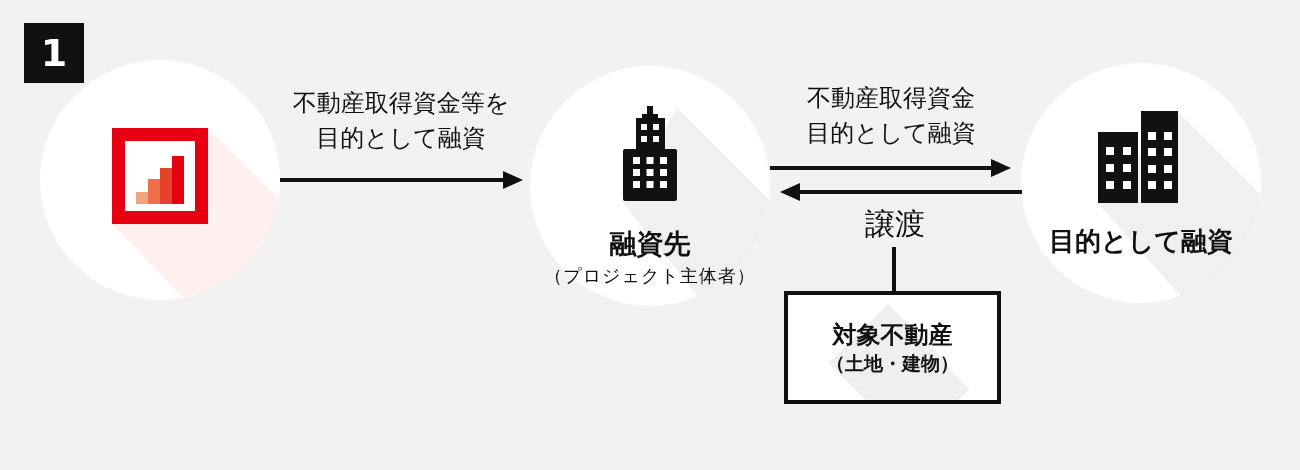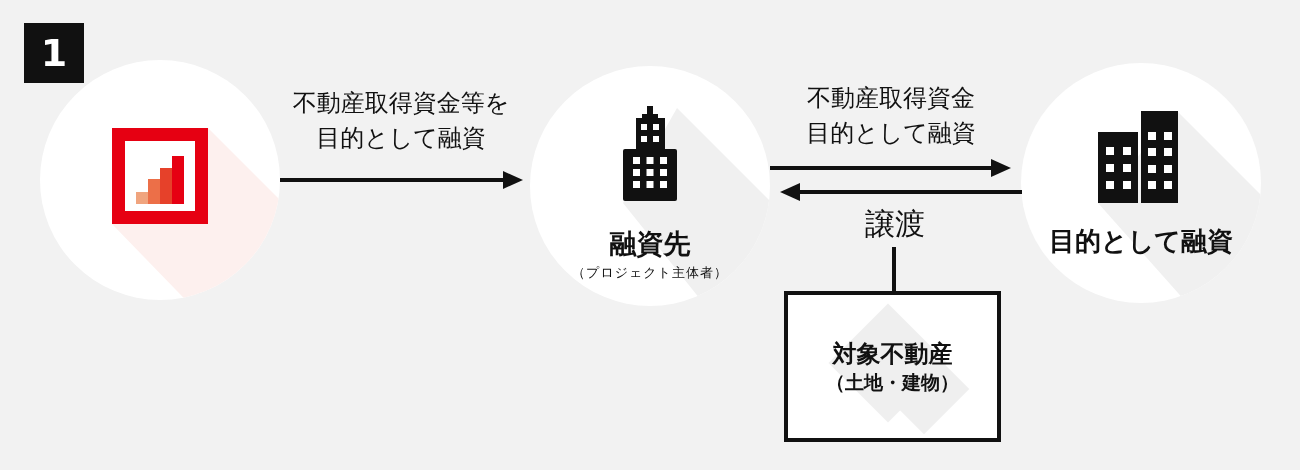--- a/index.html
+++ b/index.html
@@ -46,25 +46,25 @@
   .vline{position:absolute;width:4px;background:#111;}
   .head-right{position:absolute;width:0;height:0;border-top:9px solid transparent;border-bottom:9px solid transparent;border-left:20px solid #111;}
   .head-left{position:absolute;width:0;height:0;border-top:9px solid transparent;border-bottom:9px solid transparent;border-right:20px solid #111;}
   
   .lbl{position:absolute;text-align:center;line-height:35px;font-weight:normal;font-size:24px;white-space:nowrap;}
   .lbl-loan{left:268px;top:86px;width:266px;}
   .lbl-pay{left:766px;top:73px;width:250px;margin-top:8px;}
   .lbl-transfer{left:795px;top:206px;width:200px;font-size:30px;}
   .node-title{position:absolute;text-align:center;font-weight:bold;white-space:nowrap;}
   .t-borrower{left:530px;top:226px;width:240px;font-size:27px;}
-  .t-borrower-sub{left:515px;top:264px;width:270px;font-size:13px;font-weight:normal;text-align:center;position:absolute;white-space:nowrap;letter-spacing:1px;}
+  .t-borrower-sub{left:515px;top:264px;width:270px;font-size:18px;font-weight:normal;text-align:center;position:absolute;white-space:nowrap;letter-spacing:1px;}
   .t-owner{left:1016px;top:224px;width:250px;font-size:26px;}
   
   .pbox{
-    position:absolute;left:784px;top:291px;width:217px;height:151px;
+    position:absolute;left:784px;top:291px;width:217px;height:113px;
     background:#fff;border:4px solid #111;box-sizing:border-box;
     display:flex;flex-direction:column;align-items:center;justify-content:center;
     overflow:hidden;
   }
   .pbox .wm{position:absolute;background:#efefef;transform:rotate(45deg);}
   .wm1{width:84px;height:84px;left:58px;top:26px;}
   .wm2{width:64px;height:64px;left:104px;top:62px;}
   .pbox-title{position:relative;font-size:24px;font-weight:bold;z-index:1;}
   .pbox-sub{position:relative;font-size:19px;font-weight:bold;z-index:1;}
 </style>

